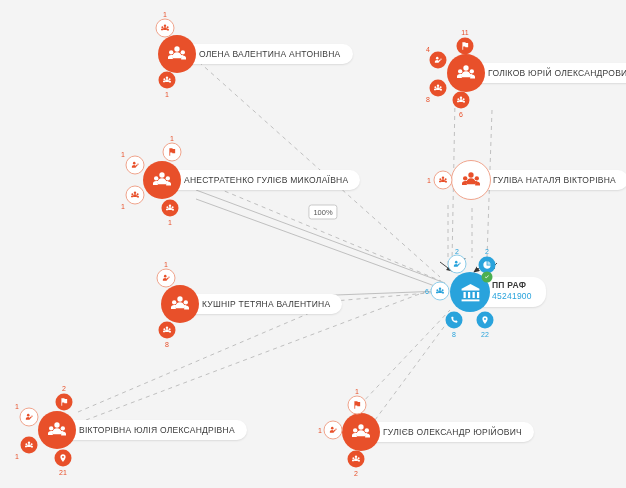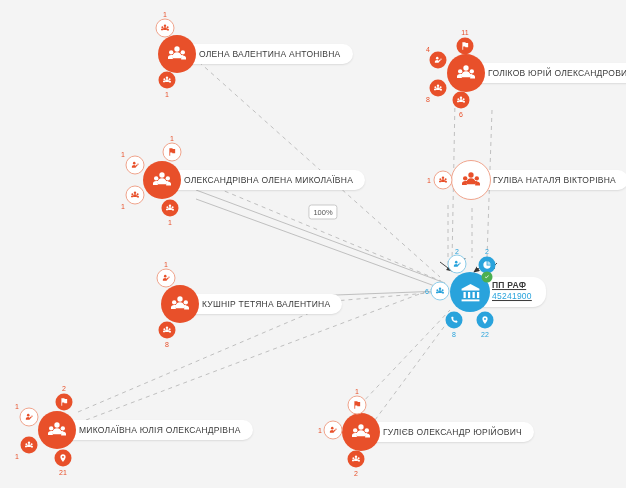--- a/index.html
+++ b/index.html
@@ -198,21 +198,21 @@
           <circle cx="12" cy="6" r="3.2"></circle>
           <circle cx="5" cy="10" r="2.6"></circle>
           <circle cx="19" cy="10" r="2.6"></circle>
           <path d="M12 10c-3 0-5 1.8-5 4v3h10v-3c0-2.2-2-4-5-4z"></path>
           <path d="M5 13.2c-2.2 0-3.8 1.2-3.8 2.8V18H7v-2c0-1.1.3-2 .9-2.7A6 6 0 0 0 5 13.2z"></path>
           <path d="M19 13.2c-1 0-2 .2-2.9.6.6.7.9 1.6.9 2.7v2h5.8v-2c0-1.6-1.6-2.8-3.8-2.8z"></path>
         </svg>
       </div>
     </div>
     <div class="node" style="left: 162px; top: 180px;">
-      <div class="pill" style="left: -4px;">ОЛЕКСАНДРІВНА ОЛЕНА МИКОЛАЇВНА</div>
+      <div class="pill" style="left: -4px;">АНЕСТРАТЕНКО ГУЛІЄВ МИКОЛАЇВНА</div>
       <div class="sat outline" style="left: 10px; top: -28px;">
         <svg xmlns="http://www.w3.org/2000/svg" viewBox="0 0 24 24" fill="currentColor">
           <path d="M5 2v20h2.2v-8.4h5.2l.6 2h7.4V4.2h-6.6l-.6-2z"></path>
         </svg>
       </div>
       <div class="cnt" style="left: 10px; top: -42px;">1</div>
       <div class="sat outline" style="left: -27px; top: -15px;">
         <svg xmlns="http://www.w3.org/2000/svg" viewBox="0 0 24 24" fill="currentColor">
           <circle cx="10" cy="7" r="3.4"></circle>
           <path d="M10 12c-3.6 0-6.4 2-6.4 4.6V19h10.2v-2.2l1.2-1.2A9.6 9.6 0 0 0 10 12z"></path>
@@ -303,21 +303,21 @@
           <circle cx="12" cy="6" r="3.2"></circle>
           <circle cx="5" cy="10" r="2.6"></circle>
           <circle cx="19" cy="10" r="2.6"></circle>
           <path d="M12 10c-3 0-5 1.8-5 4v3h10v-3c0-2.2-2-4-5-4z"></path>
           <path d="M5 13.2c-2.2 0-3.8 1.2-3.8 2.8V18H7v-2c0-1.1.3-2 .9-2.7A6 6 0 0 0 5 13.2z"></path>
           <path d="M19 13.2c-1 0-2 .2-2.9.6.6.7.9 1.6.9 2.7v2h5.8v-2c0-1.6-1.6-2.8-3.8-2.8z"></path>
         </svg>
       </div>
     </div>
     <div class="node" style="left: 57px; top: 430px;">
-      <div class="pill" style="left: -4px;">МИКОЛАЇВНА ЮЛІЯ ОЛЕКСАНДРІВНА</div>
+      <div class="pill" style="left: -4px;">ВІКТОРІВНА ЮЛІЯ ОЛЕКСАНДРІВНА</div>
       <div class="sat fill" style="left: 7px; top: -28px;">
         <svg xmlns="http://www.w3.org/2000/svg" viewBox="0 0 24 24" fill="currentColor">
           <path d="M5 2v20h2.2v-8.4h5.2l.6 2h7.4V4.2h-6.6l-.6-2z"></path>
         </svg>
       </div>
       <div class="cnt" style="left: 7px; top: -42px;">2</div>
       <div class="sat outline" style="left: -28px; top: -13px;">
         <svg xmlns="http://www.w3.org/2000/svg" viewBox="0 0 24 24" fill="currentColor">
           <circle cx="10" cy="7" r="3.4"></circle>
           <path d="M10 12c-3.6 0-6.4 2-6.4 4.6V19h10.2v-2.2l1.2-1.2A9.6 9.6 0 0 0 10 12z"></path>
@@ -385,21 +385,21 @@
           <circle cx="12" cy="6" r="3.2"></circle>
           <circle cx="5" cy="10" r="2.6"></circle>
           <circle cx="19" cy="10" r="2.6"></circle>
           <path d="M12 10c-3 0-5 1.8-5 4v3h10v-3c0-2.2-2-4-5-4z"></path>
           <path d="M5 13.2c-2.2 0-3.8 1.2-3.8 2.8V18H7v-2c0-1.1.3-2 .9-2.7A6 6 0 0 0 5 13.2z"></path>
           <path d="M19 13.2c-1 0-2 .2-2.9.6.6.7.9 1.6.9 2.7v2h5.8v-2c0-1.6-1.6-2.8-3.8-2.8z"></path>
         </svg>
       </div>
     </div>
     <div class="node" style="left: 470px; top: 292px;">
-      <div class="pill org" style="left: -4px; text-decoration: underline;">
+      <div class="pill org" style="left: -4px;">
         <span class="org-name">ПП РАФ</span>
         <span class="org-code">45241900</span>
       </div>
       <div class="sat boutline" style="left: -13px; top: -28px;">
         <svg xmlns="http://www.w3.org/2000/svg" viewBox="0 0 24 24" fill="currentColor">
           <circle cx="10" cy="7" r="3.4"></circle>
           <path d="M10 12c-3.6 0-6.4 2-6.4 4.6V19h10.2v-2.2l1.2-1.2A9.6 9.6 0 0 0 10 12z"></path>
           <path d="M21.6 9.3l-1-1a.9.9 0 0 0-1.3 0l-.9.9 2.3 2.3.9-.9a.9.9 0 0 0 0-1.3zM17.6 10l-5.1 5.1-.6 2.8 2.8-.6 5.1-5.1z"></path>
         </svg>
       </div>

